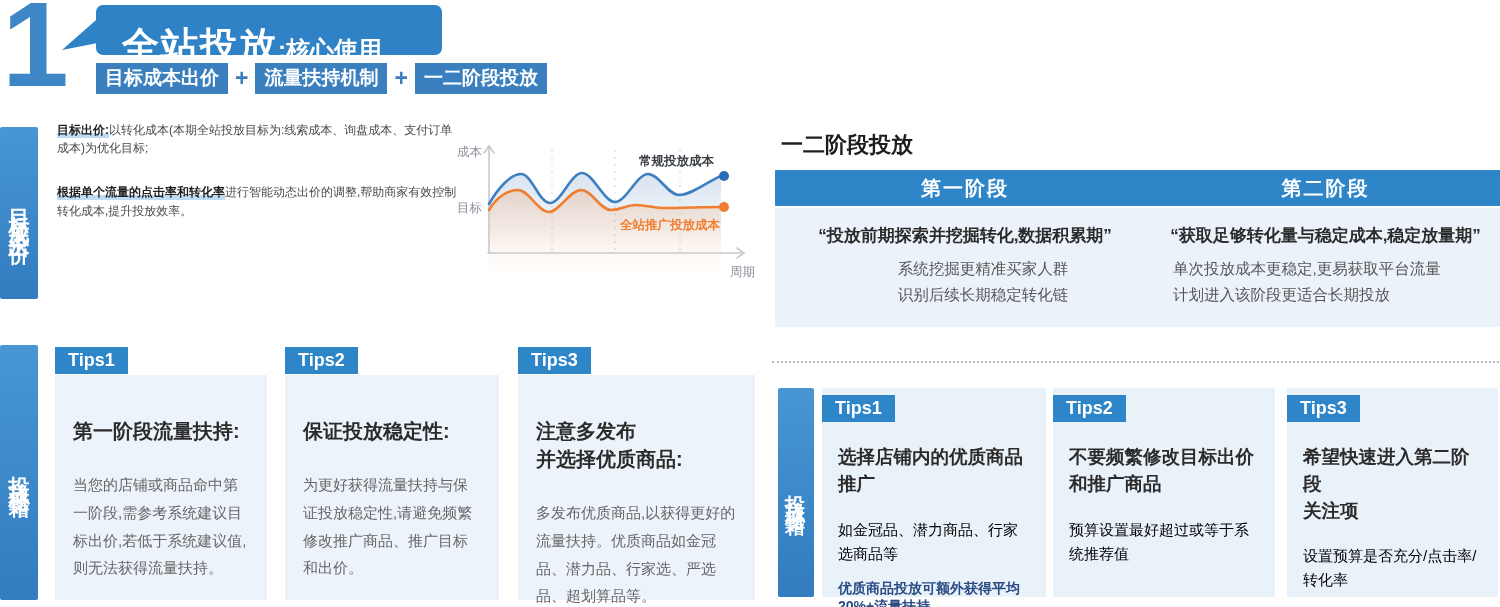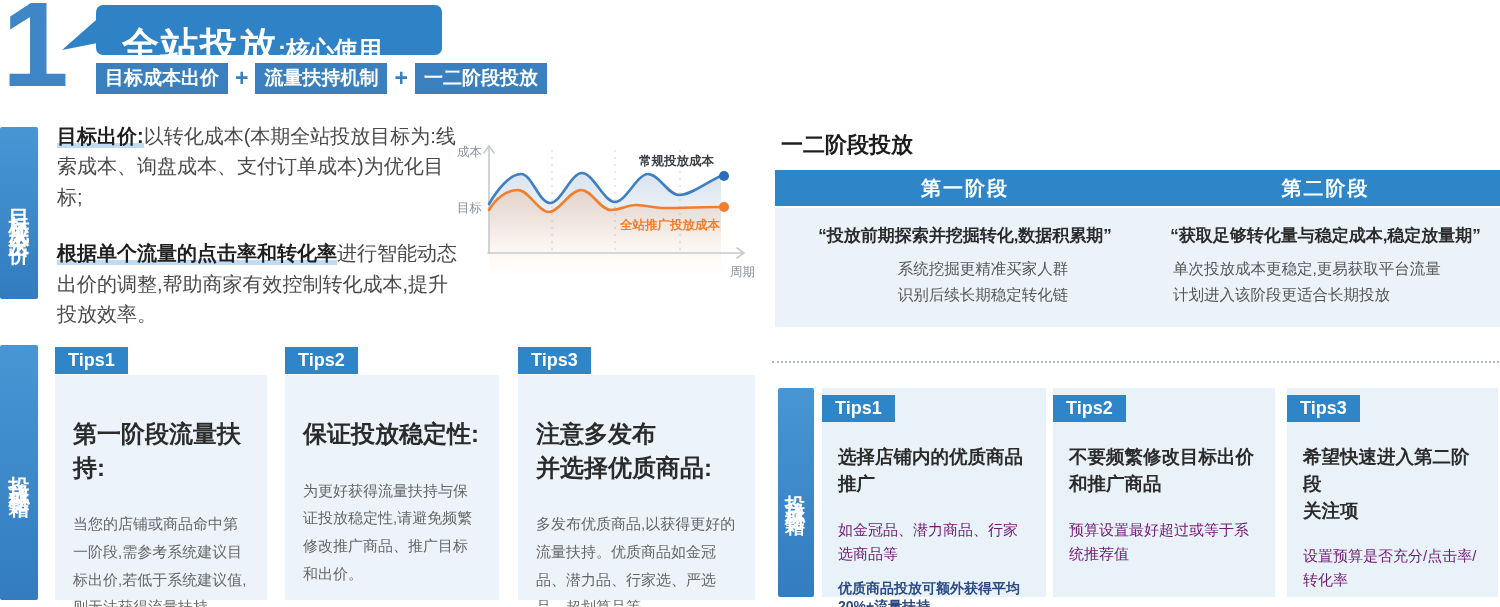--- a/index.html
+++ b/index.html
@@ -21,21 +21,21 @@
 
   
   .side-label{position:absolute;background:linear-gradient(180deg,#4896D4 0%,#327CBF 100%);
               color:#fff;font-weight:700;writing-mode:vertical-rl;letter-spacing:7px;
               display:flex;align-items:center;justify-content:center;border-radius:2px;}
   #label-target{left:0;top:127px;width:38px;height:172px;font-size:21px;}
   #label-tips-left{left:0;top:345px;width:38px;height:255px;font-size:21px;}
   #label-tips-right{left:778px;top:388px;width:36px;height:209px;font-size:20px;}
 
   
-  .target-text{position:absolute;left:57px;top:121px;width:400px;font-size:20px;
+  .target-text{position:absolute;left:57px;top:121px;width:400px;font-size:12px;
                color:#4a4a4a;line-height:1.52;}
   .target-text .p2{margin-top:26px;}
   .lead{font-weight:800;color:#1f1f1f;
         background:linear-gradient(#BFDCF4,#BFDCF4) left 100% / 100% 5px no-repeat;
         padding-bottom:1px;}
 
   
   .chart{position:absolute;left:452px;top:128px;}
   .chart text{font-family:"Liberation Sans","DejaVu Sans",sans-serif;}
 
@@ -53,30 +53,30 @@
 
   
   .divider{position:absolute;left:772px;top:361px;width:727px;border-top:2px dotted #b4bac2;}
 
   
   .tips-tag{position:absolute;background:#2E86C9;color:#fff;font-size:18px;font-weight:700;
             padding:3px 13px;}
   .card-l{position:absolute;top:375px;height:225px;background:#EDF3FA;box-sizing:border-box;}
   #cl1{left:55px;width:212px;} #cl2{left:285px;width:214px;} #cl3{left:518px;width:237px;}
   .card-l .tips-tag{top:-28px;left:0;}
-  .card-l .title{font-size:24px;font-weight:800;color:#2b2b2b;margin:42px 18px 0;
+  .card-l .title{font-size:20px;font-weight:800;color:#2b2b2b;margin:42px 18px 0;
                  white-space:pre-line;line-height:1.4;}
   .card-l .body{font-size:15px;color:#666;margin:26px 18px 0;line-height:1.85;}
 
   .card-r{position:absolute;top:388px;height:209px;background:#E9F1F9;box-sizing:border-box;}
   #cr1{left:822px;width:224px;} #cr2{left:1053px;width:222px;} #cr3{left:1287px;width:211px;}
   .card-r .tips-tag{top:7px;left:0;}
   .card-r .title{margin:56px 16px 0;font-size:18.5px;font-weight:800;color:#2b2b2b;
                  white-space:pre-line;line-height:1.45;}
-  .card-r .body{margin:20px 16px 0;font-size:15px;color:#701a75;line-height:1.6;}
+  .card-r .body{margin:20px 16px 0;font-size:15px;color:#000000;line-height:1.6;}
   .card-r .highlight{margin:14px 16px 0;font-size:14px;font-weight:800;color:#2A4B83;}
 </style>
 </head>
 <body>
 
 <div class="root">
 
   <div class="big-num">1</div>
   <div class="banner-tail"></div>
   <div class="banner">

